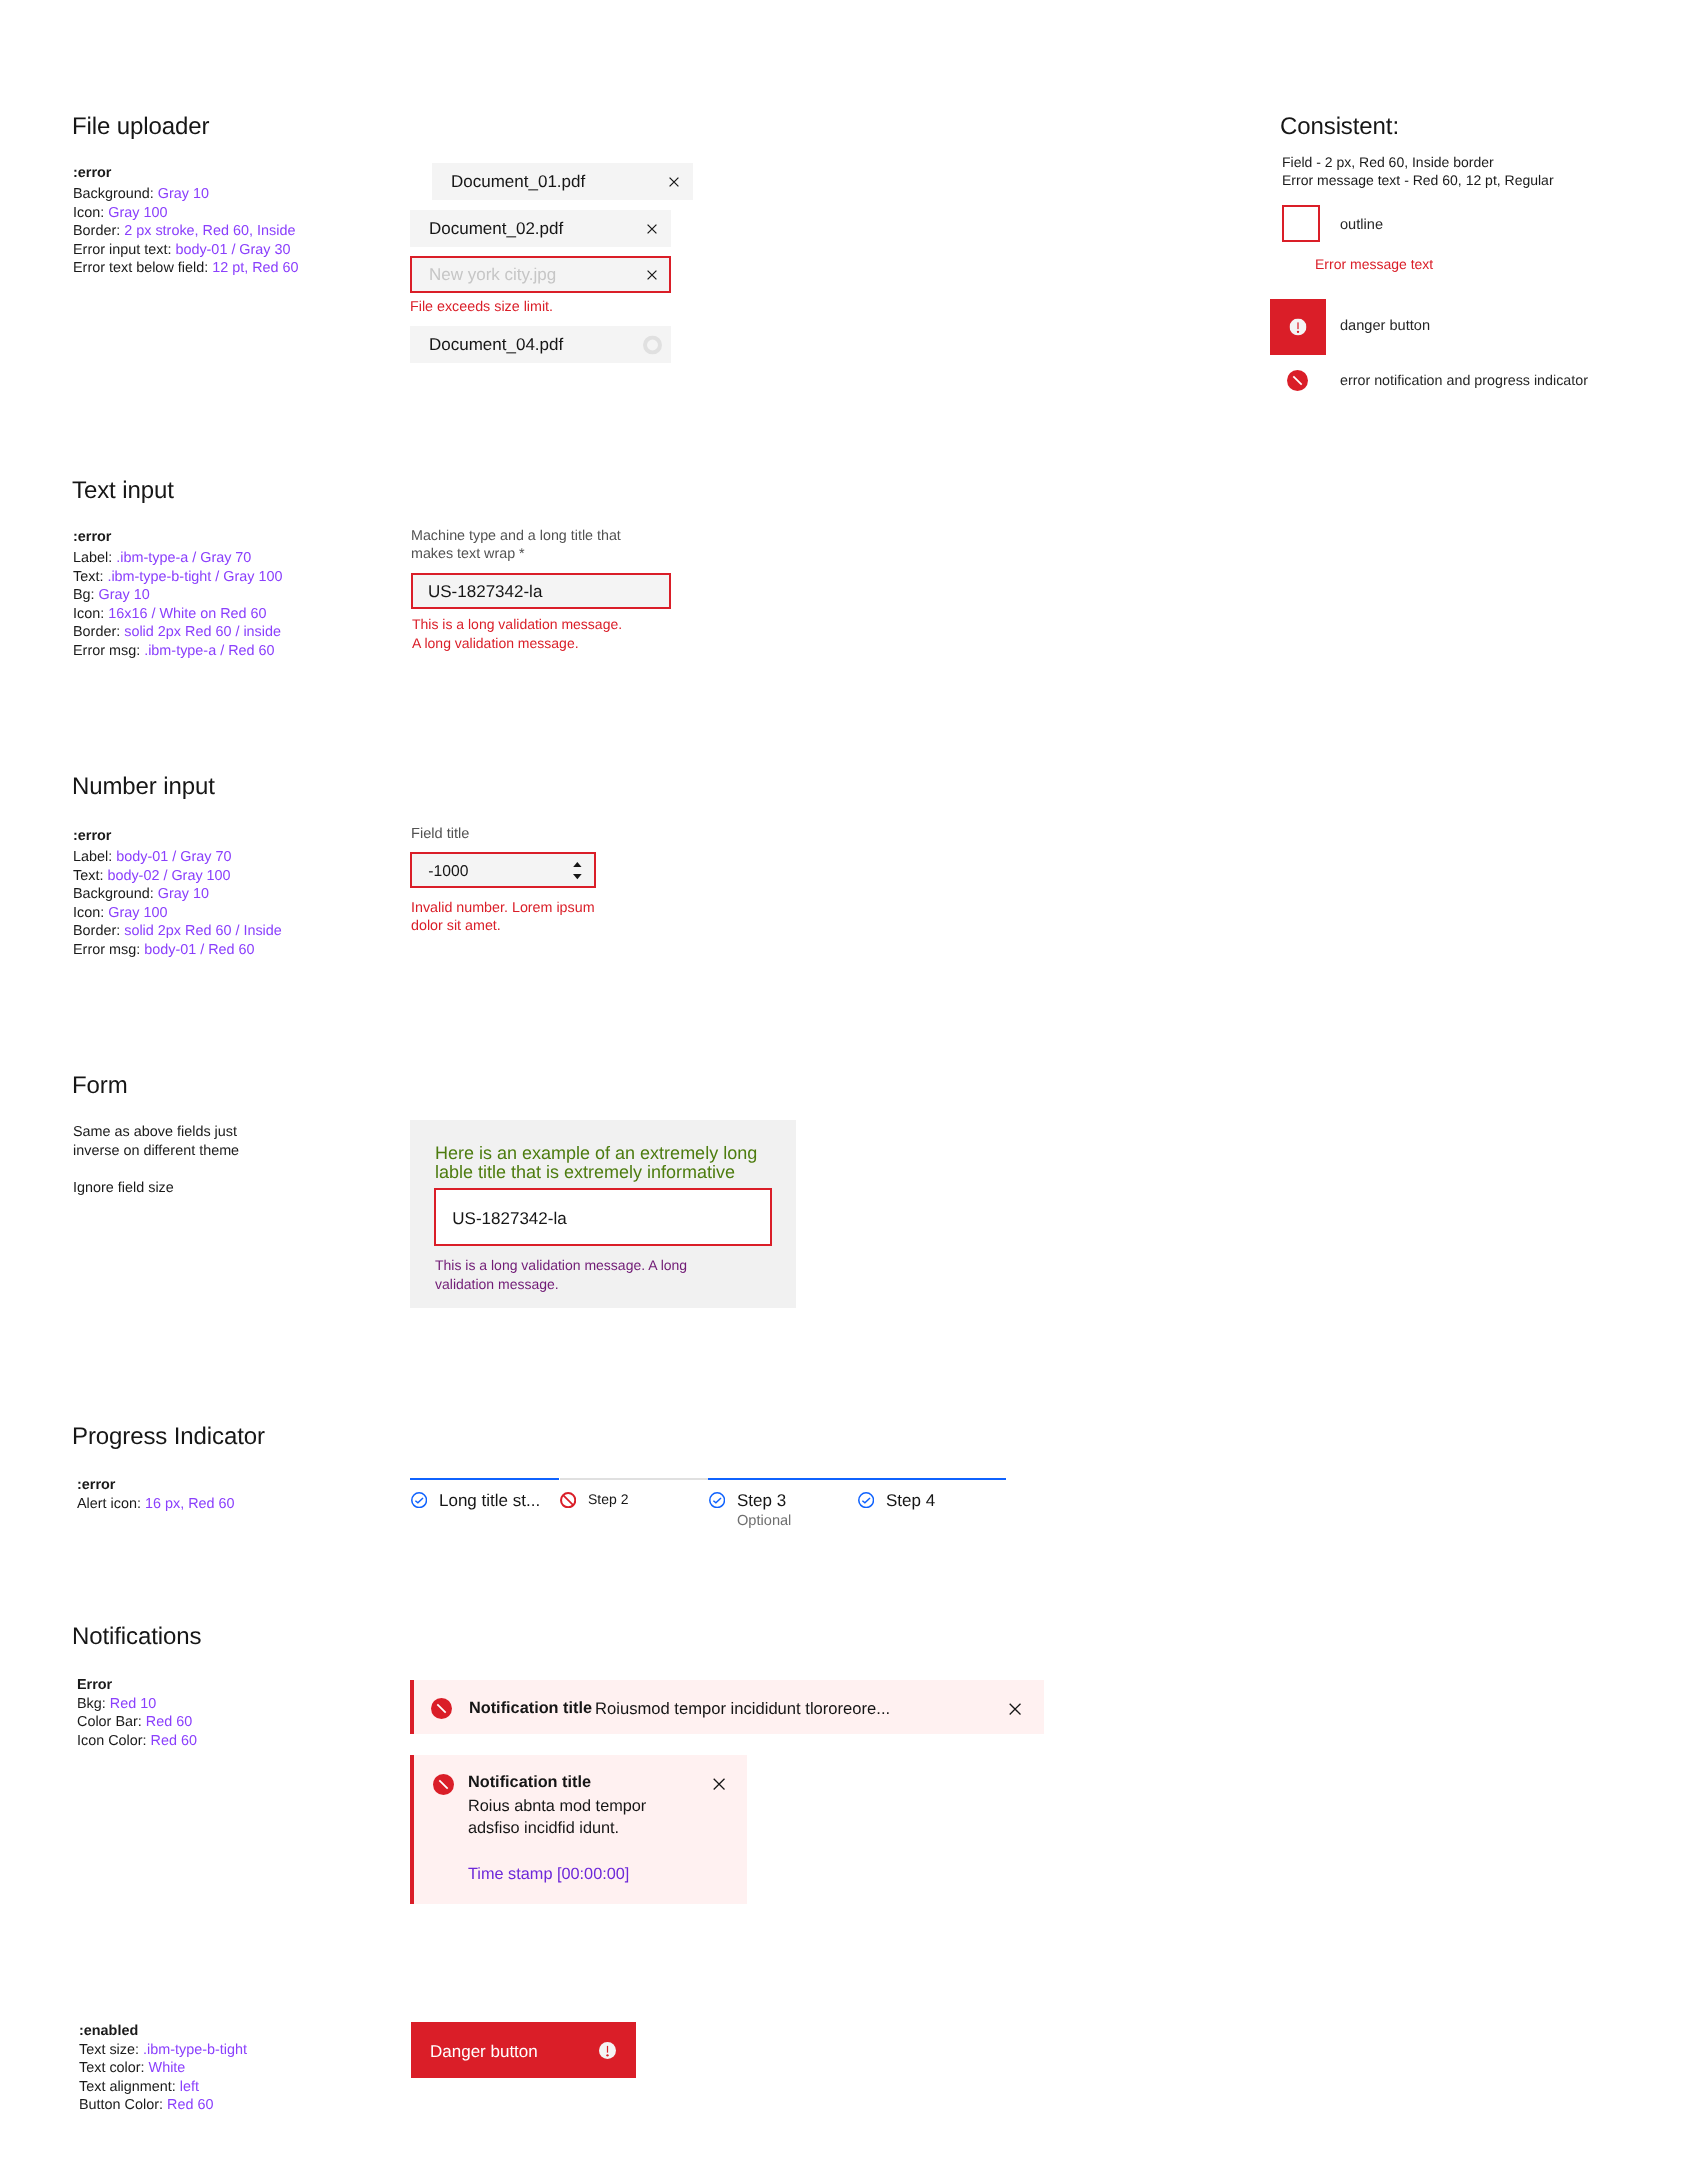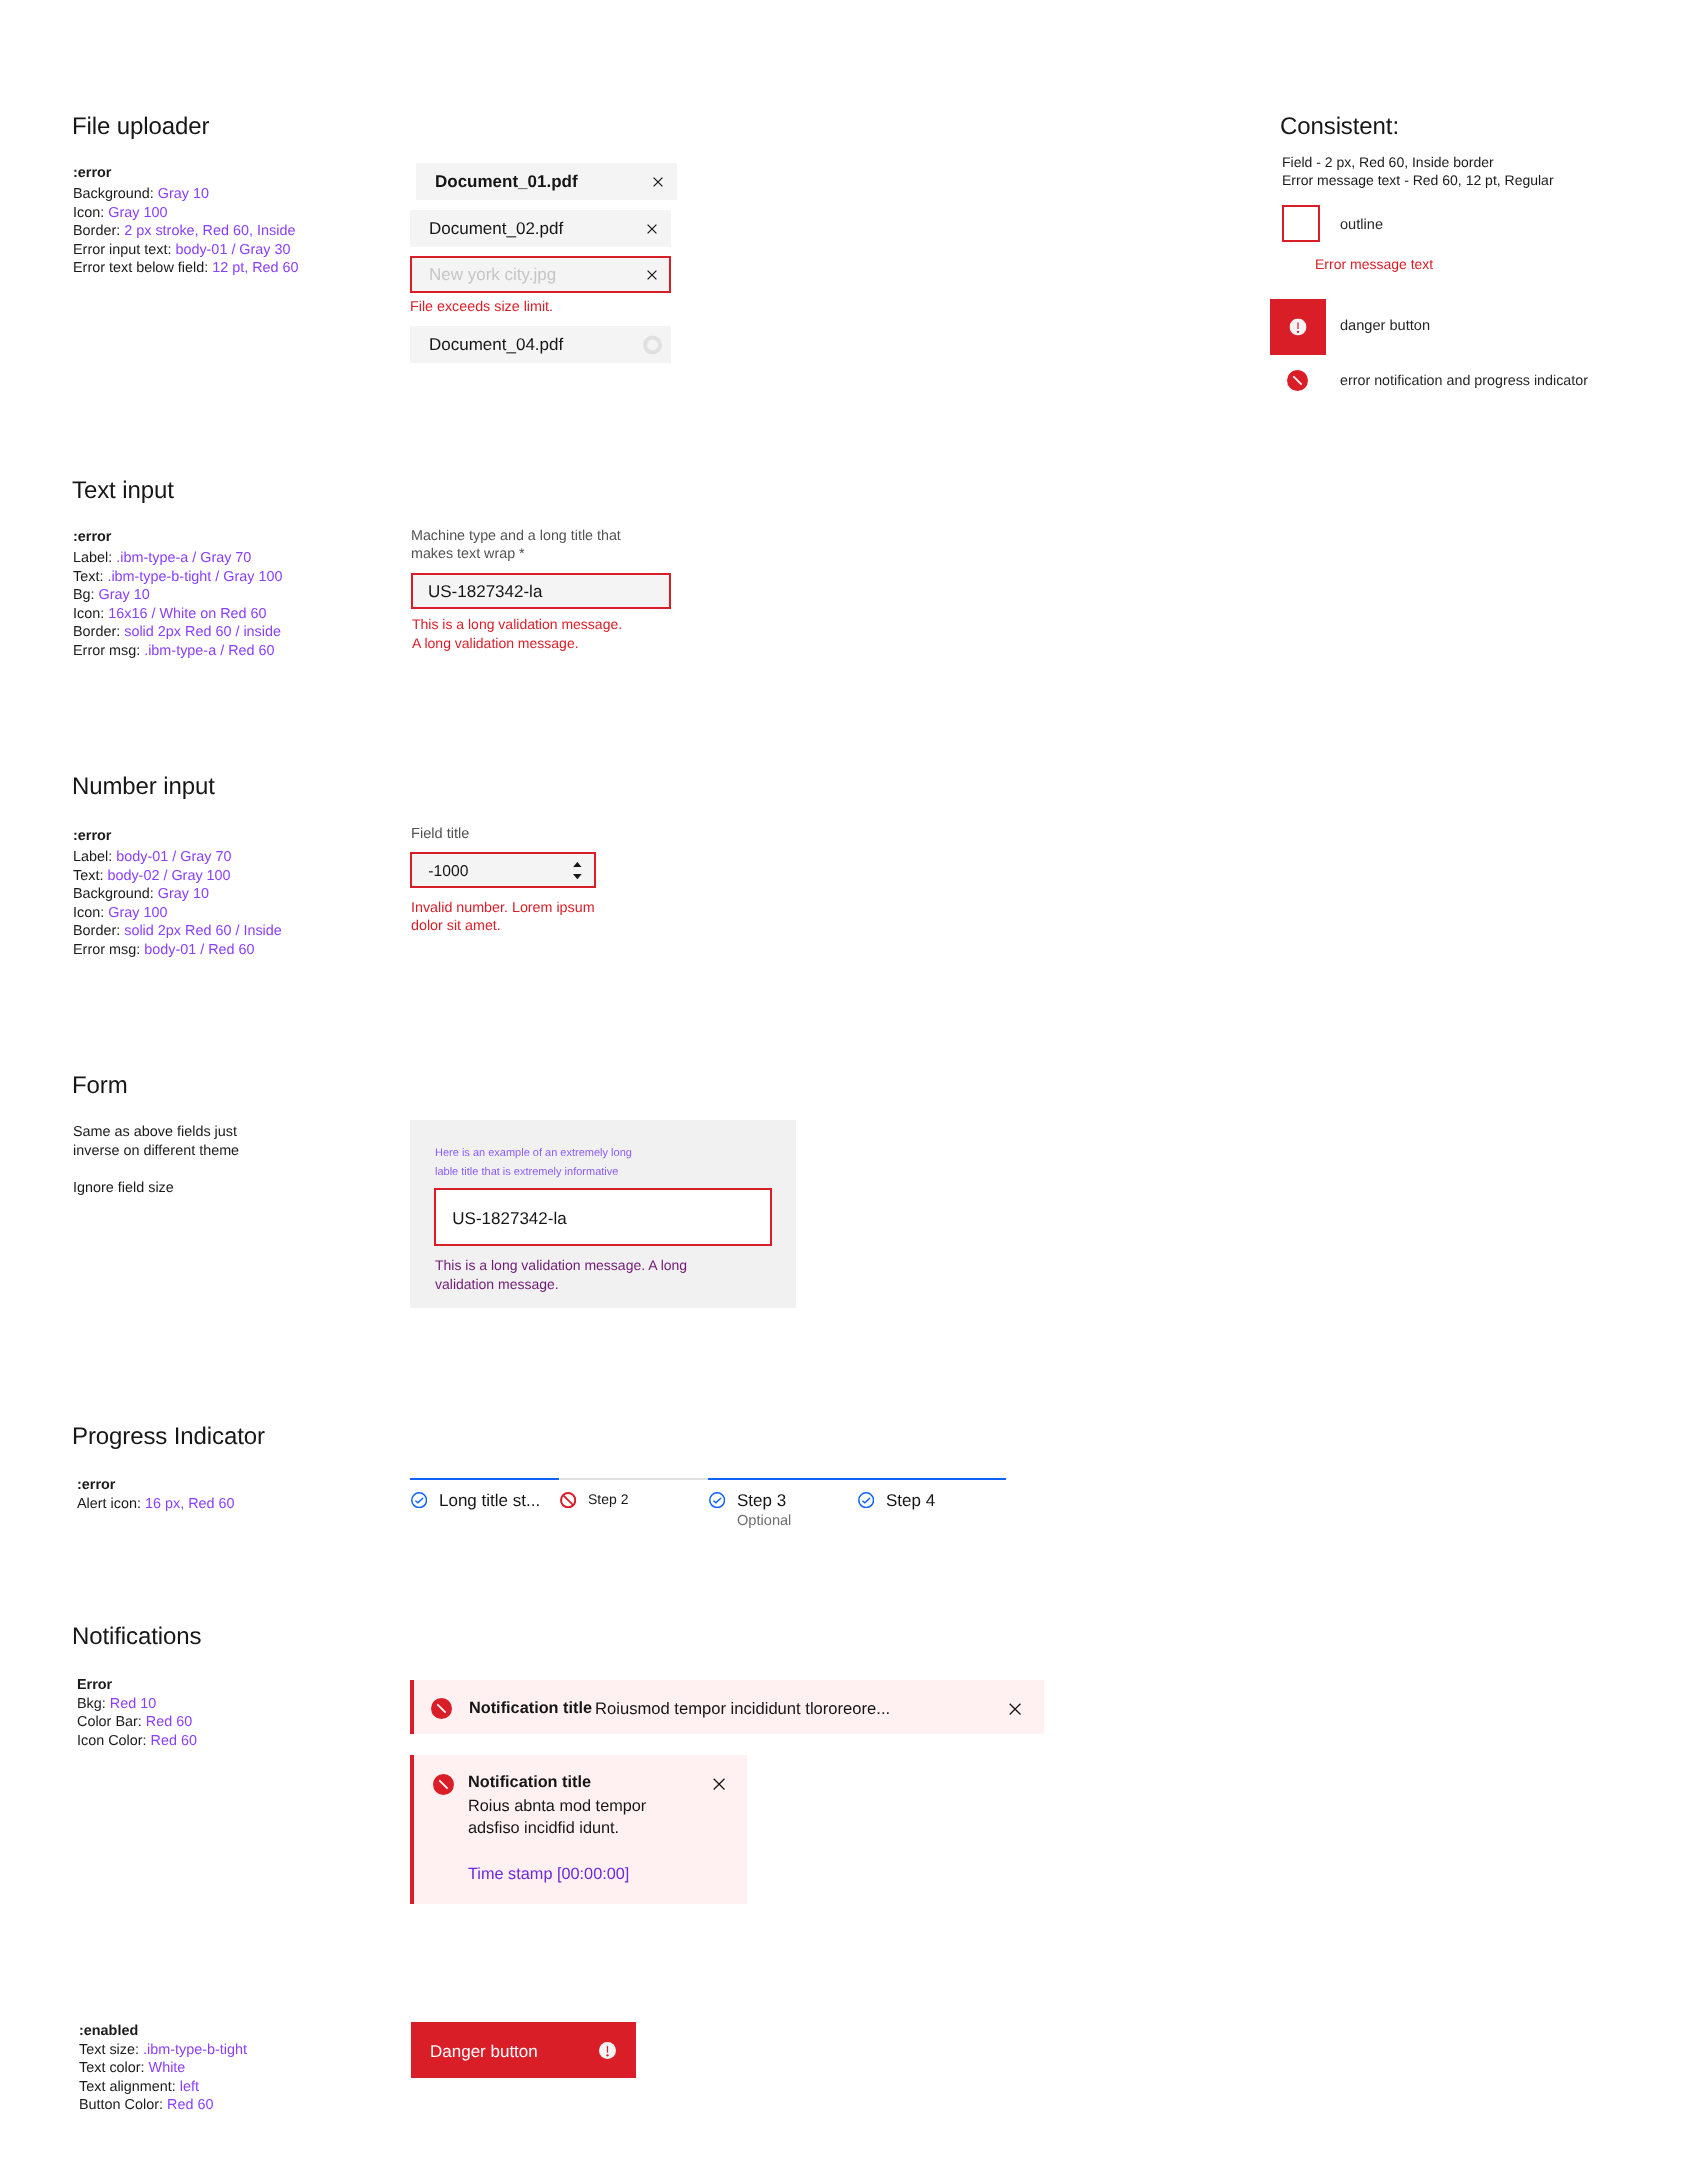--- a/index.html
+++ b/index.html
@@ -32,21 +32,21 @@
 
   <div class="abs spec" style="left:73px;top:164px;width:326px;">
     <div class="st"><b>:error</b></div>
     <div><span>Background: </span><span class="tok">Gray 10</span></div>
     <div><span>Icon: </span><span class="tok">Gray 100</span></div>
     <div><span>Border: </span><span class="tok">2 px stroke, Red 60, Inside</span></div>
     <div><span>Error input text: </span><span class="tok">body-01 / Gray 30</span></div>
     <div><span>Error text below field: </span><span class="tok">12 pt, Red 60</span></div>
   </div>
 
-  <div class="fu-row" style="left:416px;top:163px;font-weight:bold;">
+  <div class="fu-row" style="left:432px;top:163px;">
     <span class="fu-name">Document_01.pdf</span>
     <span class="fu-x">
       <svg width="10" height="10" viewBox="0 0 17 17">
             <path d="M1 1L16 16M16 1L1 16" stroke="#161616" stroke-width="2.1" fill="none"></path>
           </svg>
     </span>
   </div>
 
   <div class="fu-row" style="left:410px;top:210px;">
     <span class="fu-name">Document_02.pdf</span>
@@ -141,21 +141,21 @@
 <div class="abs" style="left:0;top:0;width:1681px;height:2183px;">
   <h2 class="abs h2" style="left:72px;top:1074px;margin:0;">Form</h2>
 
   <div class="abs spec" style="left:73px;top:1123px;width:350px;">
     <div>Same as above fields just</div>
     <div>inverse on different theme</div>
     <div style="margin-top:18.5px;">Ignore field size</div>
   </div>
 
   <div class="abs" style="left:410px;top:1120px;width:386px;height:188px;background:#f1f1f1;">
-    <div class="abs" style="left:25px;top:24px;font-size:11px;line-height:18.6px;color:#8b5cf6;">
+    <div class="abs" style="left:25px;top:24px;font-size:18px;line-height:18.6px;color:#4d7c0f;">
       <div>Here is an example of an extremely long</div>
       <div>lable title that is extremely informative</div>
     </div>
     <div class="abs redbox" style="left:24px;top:68px;width:338px;height:58px;background:#ffffff;">
       <span class="abs" style="left:16.3px;top:18.6px;font-size:17px;color:#161616;">US-1827342-la</span>
     </div>
     <div class="abs" style="left:25px;top:136px;font-size:14px;line-height:18.7px;color:#701a75;">
       <div>This is a long validation message. A long</div>
       <div>validation message.</div>
     </div>

